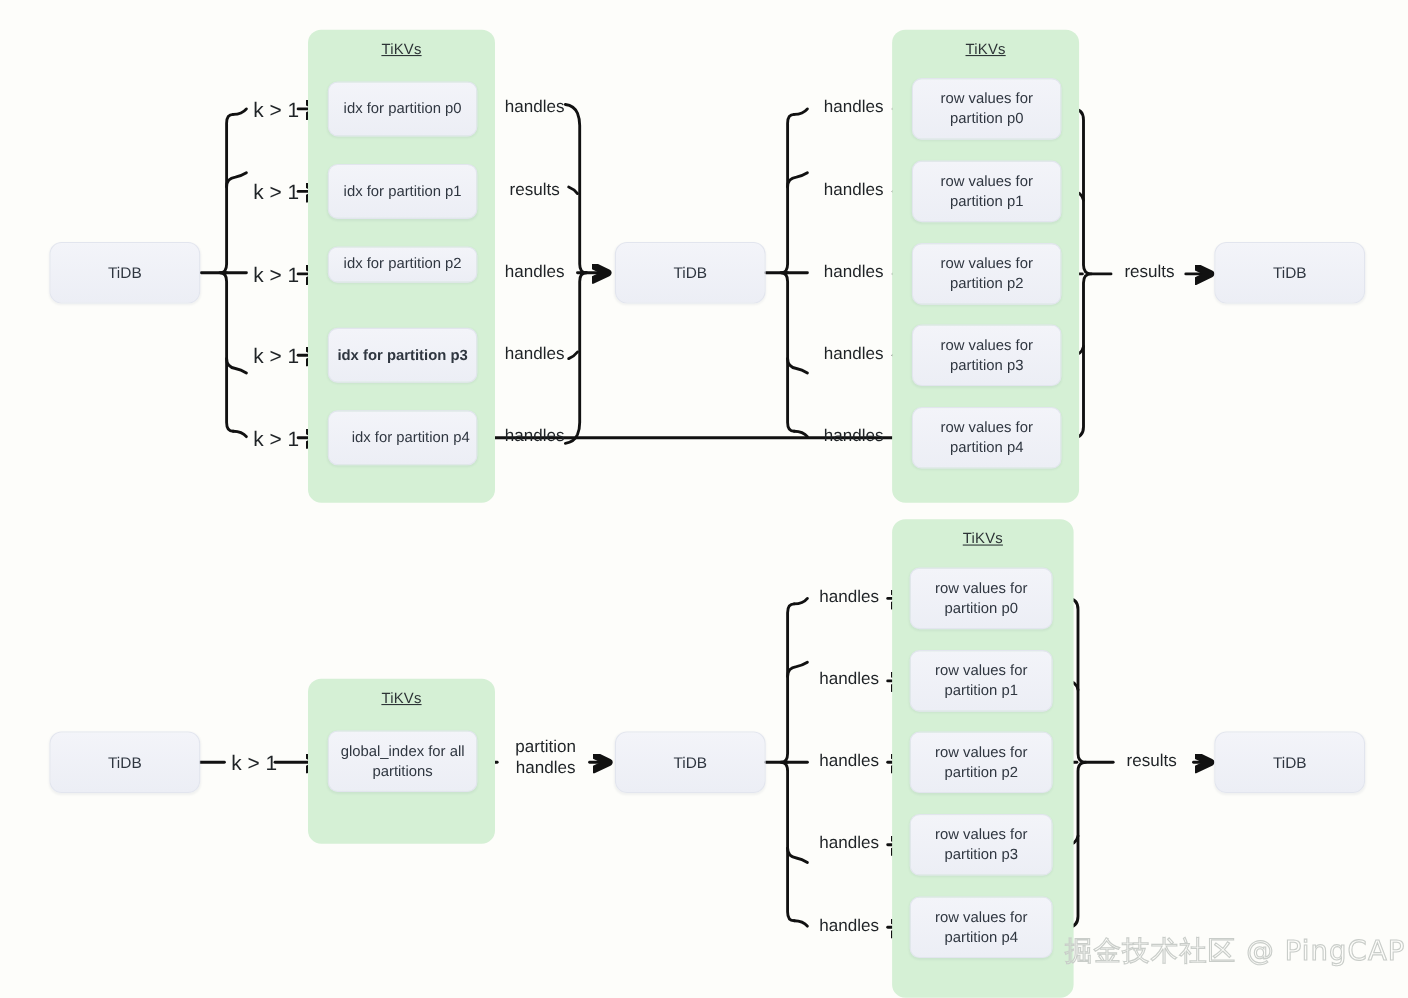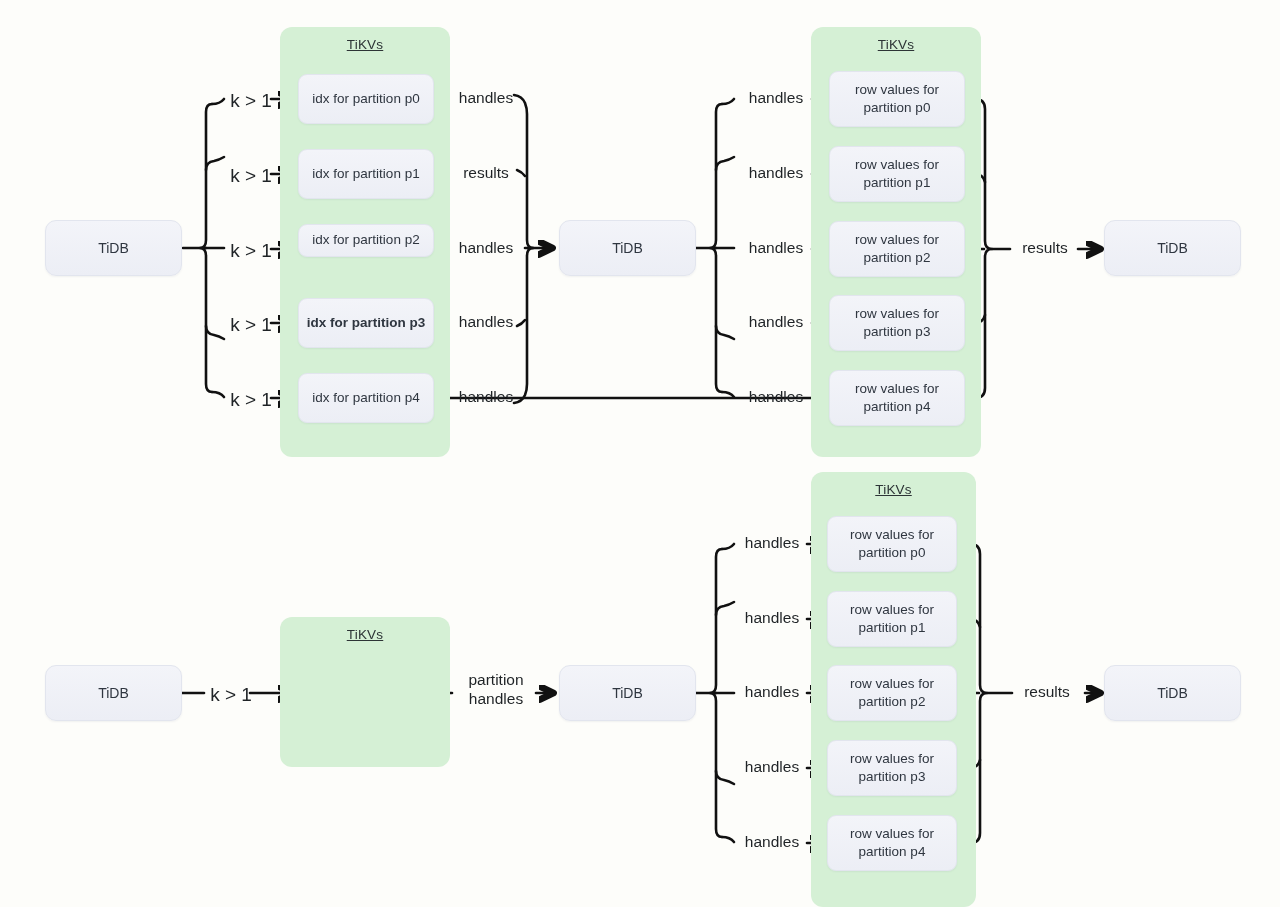--- a/index.html
+++ b/index.html
@@ -189,21 +189,21 @@
     </div>
   <div class="box" style="left:298px;top:149px;width:136px;height:50px;">
     <span>idx for partition p1</span>
     </div>
   <div class="box" style="left:298px;top:224px;width:136px;height:33px;">
     <span>idx for partition p2</span>
     </div>
   <div class="box" style="left:298px;top:298px;width:136px;height:50px;font-weight:bold;">
     <span>idx for partition p3</span>
     </div>
-  <div class="box" style="left:298px;top:373px;width:136px;height:50px;">
+  <div class="box" style="left:298px;top:373px;width:136px;height:50px;justify-content:flex-end;">
     <span>idx for partition p4</span>
     </div>
 
   <div class="lbl" style="left:450px;top:88px;width:72px;">handles</div>
   <div class="lbl" style="left:450px;top:163px;width:72px;">results</div>
   <div class="lbl" style="left:450px;top:238px;width:72px;">handles</div>
   <div class="lbl" style="left:450px;top:312px;width:72px;">handles</div>
   <div class="lbl" style="left:450px;top:387px;width:72px;">handles</div>
 
   <div class="box tidb" style="left:559px;top:220px;width:137px;height:56px;">
@@ -248,20 +248,24 @@
 
   <div class="box tidb" style="left:45px;top:665px;width:137px;height:56px;">
     <span>TiDB</span>
   </div>
 
   <div class="lbl small" style="left:208px;top:683px;width:46px;">k &gt; 1</div>
 
   <div class="panel" style="left:280px;top:617px;width:170px;height:150px;">
     <div class="panel-title" style="top:10px;">TiKVs</div>
   </div>
+  <div class="box" style="left:298px;top:664px;width:136px;height:56px;">
+    <span>global_index for
+all partitions</span>
+    </div>
 
   <div class="lbl" style="left:455px;top:670px;width:82px;">partition
 handles</div>
 
   <div class="box tidb" style="left:559px;top:665px;width:137px;height:56px;">
     <span>TiDB</span>
   </div>
 
   <div class="lbl" style="left:736px;top:533px;width:72px;">handles</div>
   <div class="lbl" style="left:736px;top:608px;width:72px;">handles</div>
@@ -292,14 +296,15 @@
     <span>row values for
 partition p4</span>
     </div>
 
   <div class="lbl" style="left:1014px;top:682px;width:66px;">results</div>
 
   <div class="box tidb" style="left:1104px;top:665px;width:137px;height:56px;">
     <span>TiDB</span>
   </div>
 
+  <div class="watermark">掘金技术社区 @ PingCAP</div>
 
 </div>
 
 </body></html>

